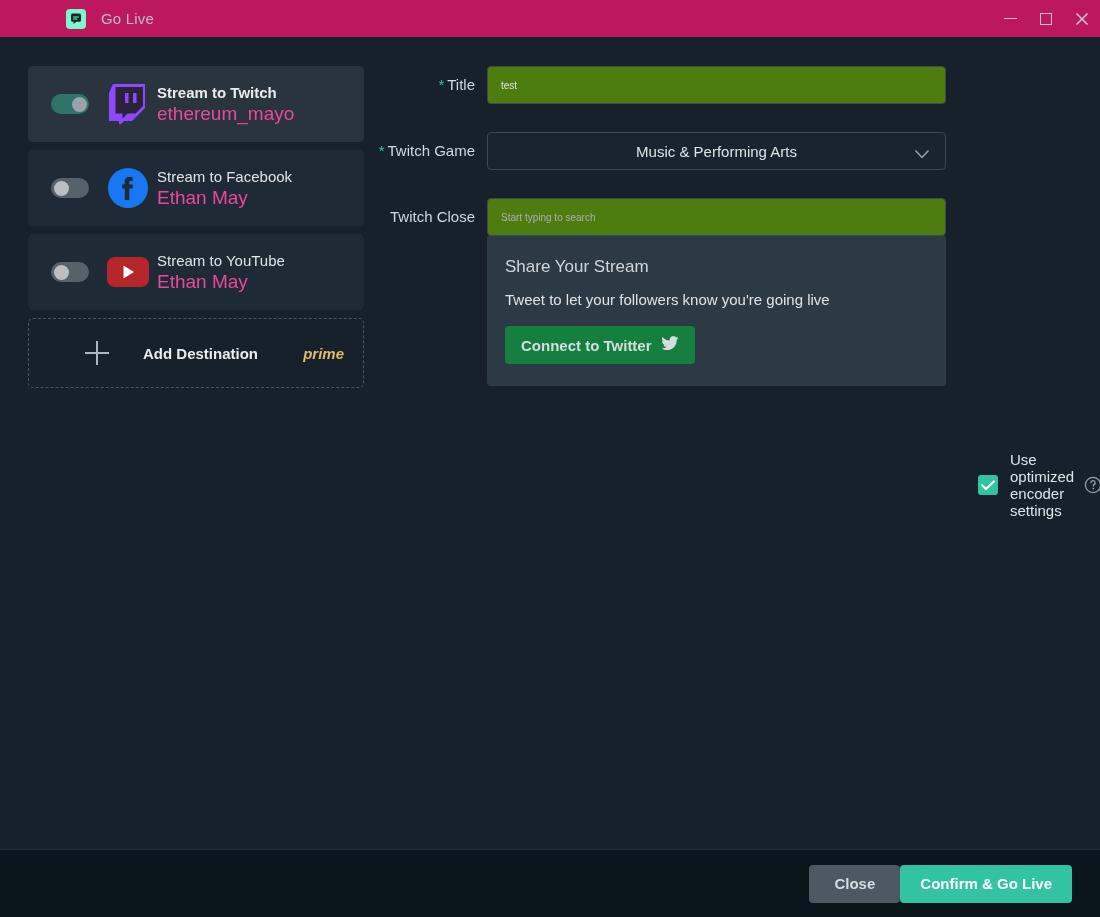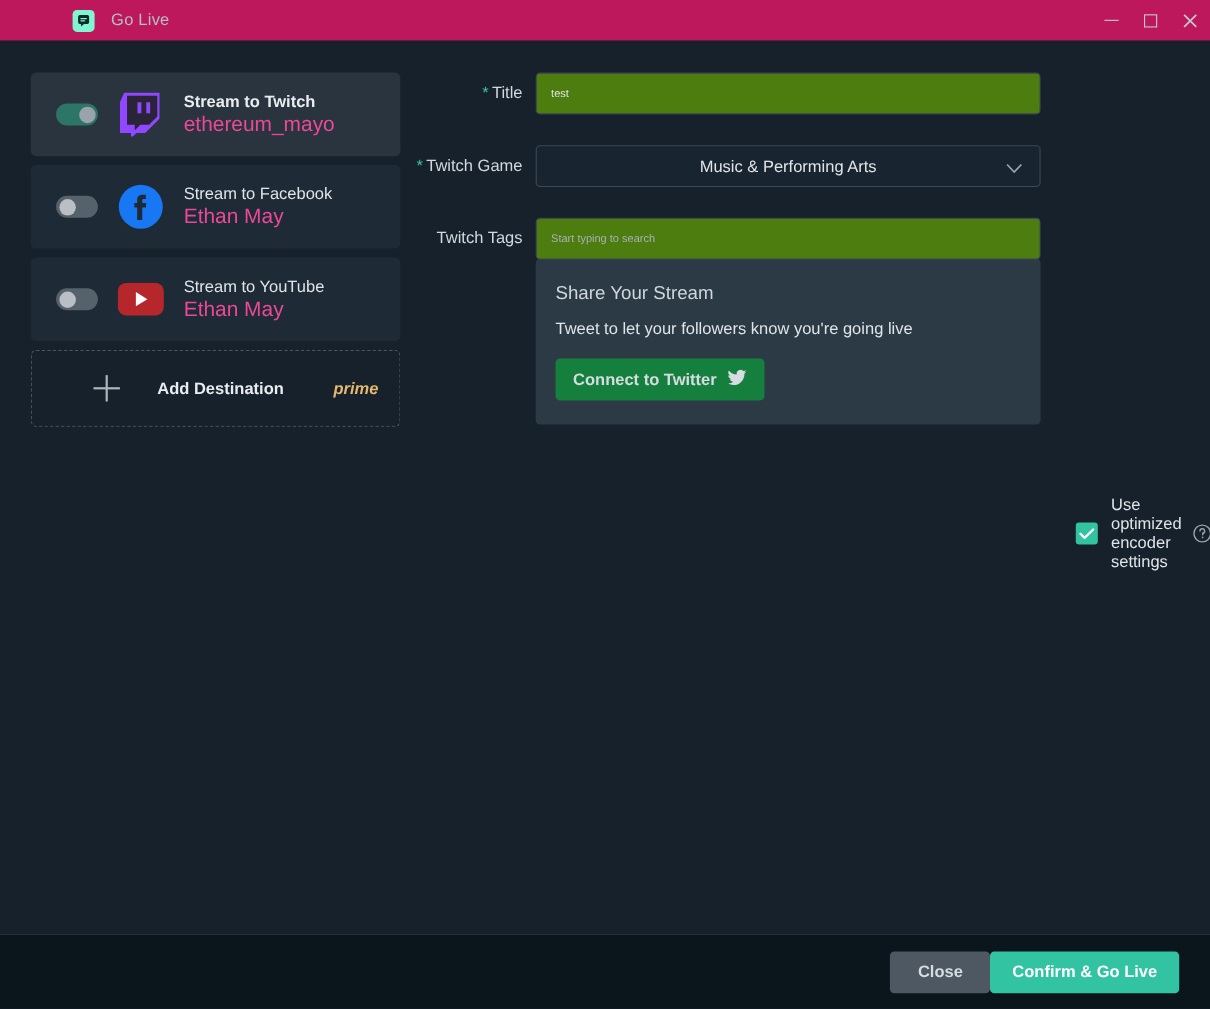--- a/index.html
+++ b/index.html
@@ -47,21 +47,21 @@
   }
   .toggle.on { background: #2d7566; }
   .knob {
     position: absolute; top: 2.5px; left: 2.5px; width: 15px; height: 15px;
     border-radius: 50%; background: #b9bfc4;
   }
   .toggle.on .knob { left: 20.5px; background: #9aa3ab; }
 
   .dest-icon { width: 42px; height: 42px; margin-left: 18px; flex: 0 0 42px;
     display: flex; align-items: center; justify-content: center; }
-  .dest-text { margin-left: 18px; display: flex; flex-direction: column; justify-content: flex-end; }
+  .dest-text { margin-left: 8px; display: flex; flex-direction: column; justify-content: flex-end; }
   .dest-title { font-size: 15px; font-weight: bold; color: #e9edf0; line-height: 20px; }
   .dest-card:not(.enabled) .dest-title { font-weight: normal; color: #dfe4e8; }
   .dest-user { font-size: 19px; color: #ec4899; line-height: 22px; }
 
   .add-dest {
     width: 336px; height: 70px; border-radius: 5px; border: 1px dashed #4a565f;
     display: flex; align-items: center; cursor: pointer;
   }
   .plus-icon { width: 24px; height: 24px; margin-left: 56px; position: relative; flex: 0 0 24px; }
   .plus-icon::before, .plus-icon::after {
@@ -239,21 +239,21 @@
             <span class="chevron">
               <svg width="16" height="11" viewBox="0 0 16 11">
                 <path d="M1.5 1.5 8 8.5 14.5 1.5" fill="none" stroke="#9aa4ad" stroke-width="1.5"></path>
               </svg>
             </span>
           </div>
         </div>
       </div>
 
       <div class="form-row">
-        <div class="form-label">Twitch Tags</div>
+        <div class="form-label">Twitch Close</div>
         <div class="field-col">
           <input class="text-input" type="text" placeholder="Start typing to search" style="">
 
           <div class="share-panel">
             <div class="share-title">Share Your Stream</div>
             <div class="share-sub">Tweet to let your followers know you're going live</div>
             <div class="twitter-btn">
               <span>Connect to Twitter</span>
               <span>
                 <svg width="18" height="15" viewBox="0 0 18 15">

